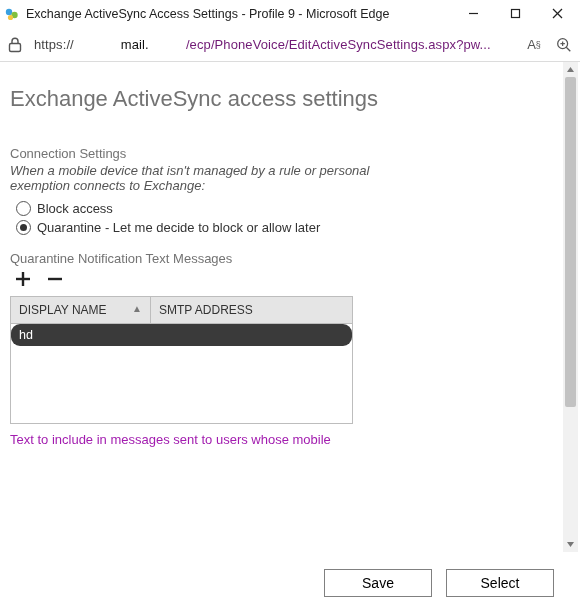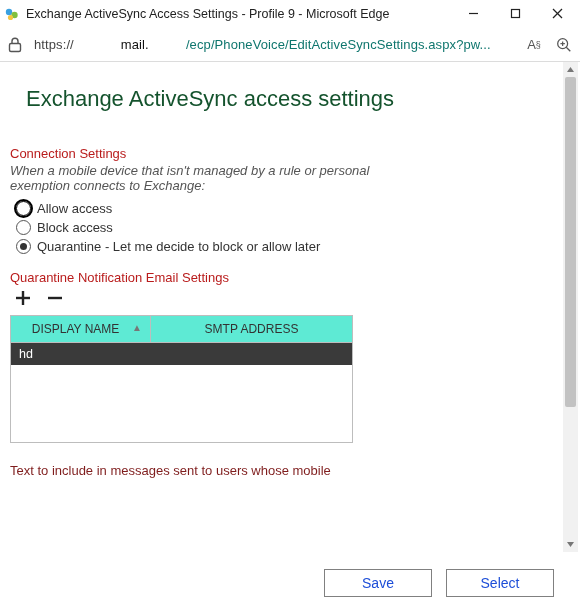--- a/index.html
+++ b/index.html
@@ -45,21 +45,21 @@
     height: 34px;
     padding: 0 6px;
     border-bottom: 1px solid #dcdcdc;
     font-size: 13px;
     color: #444;
     gap: 10px;
   }
   .addrbar .site-icon { width: 18px; height: 18px; display:flex; align-items:center;}
   .addrbar .url { flex: 1; white-space: nowrap; overflow: hidden; text-overflow: ellipsis; letter-spacing:.1px;}
   .addrbar .url .host { color:#111;padding-left:47px; }
-  .addrbar .url .rest { color:#0f766e;margin-top:32px; }
+  .addrbar .url .rest { color:#701a75;margin-top:32px; }
   .toolbar-icon { width: 20px; height: 20px; display:flex; align-items:center; justify-content:center; color:#555;}
   .aa-icon { font-size:13px; font-family: "Segoe UI", Arial;}
   .aa-icon sup { font-size:9px; vertical-align: super;}
 
   
   .page-wrap {
     display: flex;
     height: 490px;
   }
   .page {
@@ -85,25 +85,25 @@
     top: 15px;
     height: 330px;
     left: 2px; right: 2px;
     background: #c2c2c2;
     border-radius: 2px;
   }
 
   h1.page-title {
     font-weight: 300;
     font-size: 22px;
-    color: #14532d;
-    margin: 0 0 34px 16px;
-  }
-
-  .section-label { color:#b91c1c; margin-bottom:2px; }
+    color: #737373;
+    margin: 0 0 34px 0;
+  }
+
+  .section-label { color:#737373; margin-bottom:2px; }
   .help-text { color:#555; margin-bottom:6px; max-width: 420px; font-style: italic;}
 
   .radio-group { margin: 4px 0 14px 6px; }
   .radio-row {
     display:flex; align-items:center;
     padding: 2px 0;
     color:#333;
   }
   .radio-row .radio {
     width:15px; height:15px; border:1.5px solid #555; border-radius:50%;
@@ -127,68 +127,69 @@
   }
   .list-btn svg { width: 18px; height: 18px; }
 
   table.grid {
     border-collapse: collapse;
     width: 343px;
     table-layout: fixed;
   }
   table.grid th {
     border:1px solid #bdbdbd;
-    background:#5eead4;
-    text-align:center;
+    background:#e5e5e5;
+    text-align:left;
     font-weight: normal;
     font-size:12px;
     color:#333;
     padding: 6px 8px;
     text-transform: uppercase;
   }
   table.grid th .sort { float:right; color:#777; font-size:10px;}
   .grid-body {
     border:1px solid #bdbdbd;
     border-top:none;
     width: 343px;
     height: 100px;
   }
   .grid-row {
     display:flex;
     background:#3a3a3a;
     color:#fff;
     font-size:12.5px;
     height:22px;
     align-items:center;
+    border-radius:9px;
   }
   .grid-row .c1 { width: 139px; padding-left:8px;}
   .grid-row .c2 { flex:1; padding-left:4px; display:flex; align-items:center; gap:2px;}
   .redact {
     display:inline-block; height:16px; background:#fff;
     border-radius:2px;
   }
 
-  .footer-note { margin-top:20px; color:#7f1d1d; }
+  .footer-note { margin-top:8px; color:#a21caf; }
 
   
   .btnbar {
     height: 60px;
     display:flex;
     justify-content:flex-end;
     align-items:center;
     gap: 14px;
     padding-right: 26px;
     border-top: 1px solid transparent;
   }
   .btn {
     min-width: 108px;
     height: 28px;
     border:1px solid #808080;
     background:#fff;
-    color:#1d4ed8;
+    color:#000000;
     font-size:14px;
     display:flex; align-items:center; justify-content:center;
   }
 
 </style>
 </head>
 <body>
 
 <div class="titlebar">
   <span class="app-icon">
@@ -241,37 +242,33 @@
 </div>
 
 <div class="page-wrap">
   <div class="page">
     <h1 class="page-title">Exchange ActiveSync access settings</h1>
 
     <div class="section-label">Connection Settings</div>
     <div class="help-text">When a mobile device that isn't managed by a rule or personal exemption connects to Exchange:</div>
 
     <div class="radio-group">
-      <div class="radio-row focused">
-        <span class="radio"></span>
-        <span>Allow access</span>
-      </div>
       <div class="radio-row">
         <span class="radio"></span>
         <span>Block access</span>
       </div>
       <div class="radio-row selected filled">
         <span class="radio">
             <span class="dot"></span>
           </span>
         <span>Quarantine - Let me decide to block or allow later</span>
       </div>
     </div>
 
-    <div class="section-label">Quarantine Notification Email Settings</div>
+    <div class="section-label">Quarantine Notification Text Messages</div>
 
     <div class="list-toolbar">
       <div class="list-btn">
         <svg viewBox="0 0 18 18">
             <line x1="9" y1="2" x2="9" y2="16" stroke="#222" stroke-width="2.4"></line>
             <line x1="2" y1="9" x2="16" y2="9" stroke="#222" stroke-width="2.4"></line>
           </svg>
       </div>
       <div class="list-btn">
         <svg viewBox="0 0 18 18">

